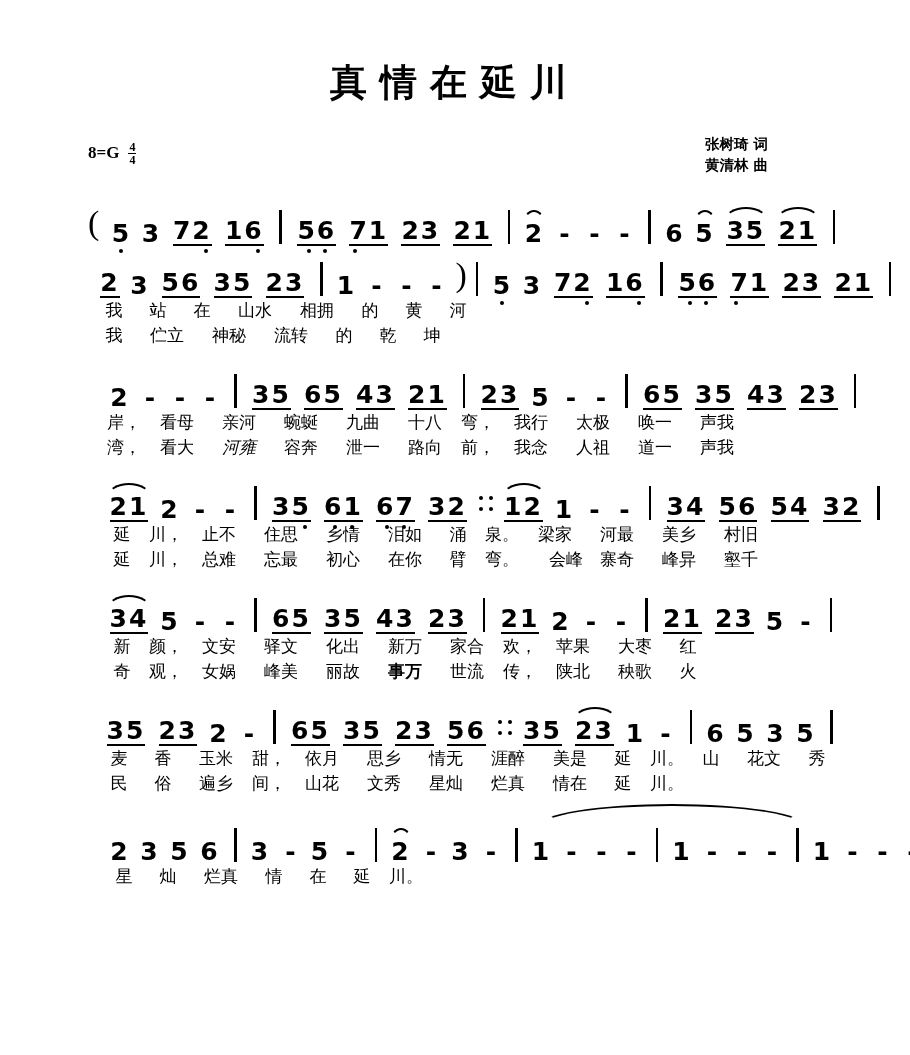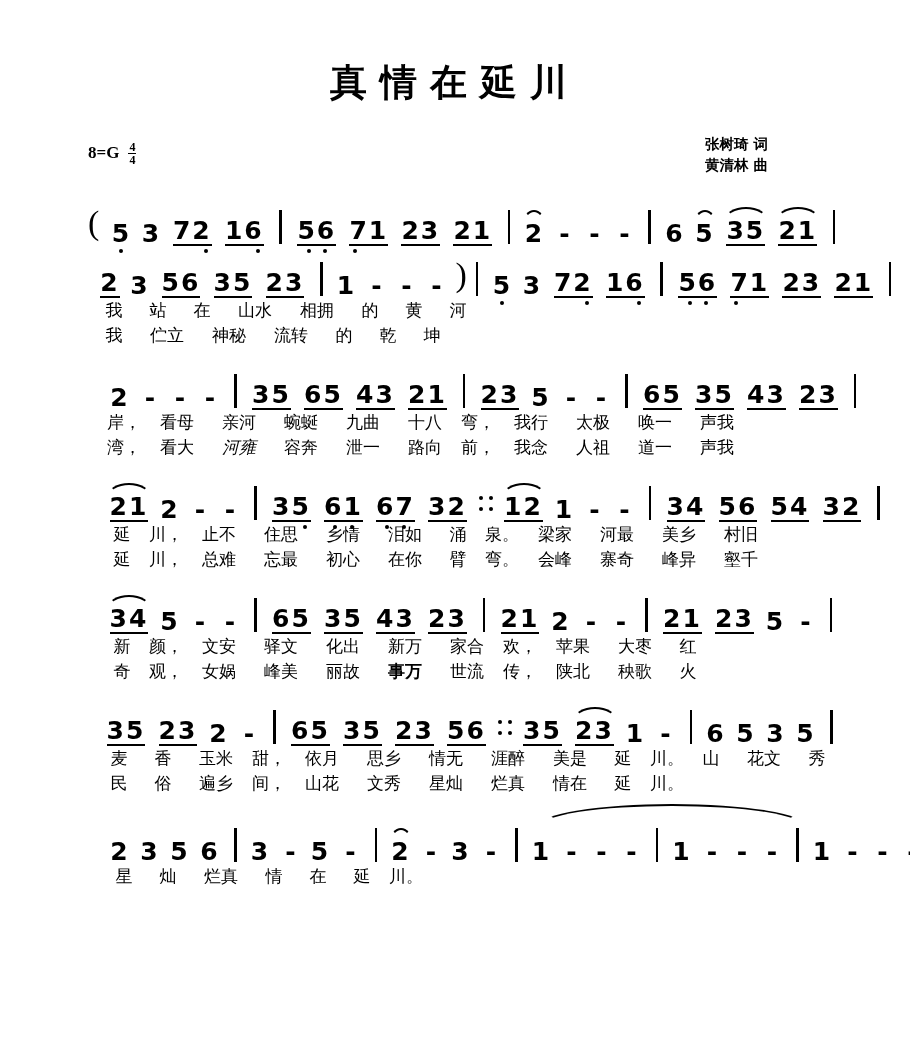--- a/index.html
+++ b/index.html
@@ -340,21 +340,21 @@
         </div>
         <div class="lyricline">
           <span class="lyr" style="min-width: 38px; margin-right: 6px;">延</span>
           <span class="lyr" style="min-width: 38px; margin-right: 6px;">川，</span>
           <span class="lyr" style="min-width: 56px; margin-right: 6px;">总难</span>
           <span class="lyr" style="min-width: 56px; margin-right: 6px;">忘最</span>
           <span class="lyr" style="min-width: 56px; margin-right: 6px;">初心</span>
           <span class="lyr" style="min-width: 56px; margin-right: 6px;">在你</span>
           <span class="lyr" style="min-width: 38px; margin-right: 6px;">臂</span>
           <span class="lyr" style="min-width: 38px; margin-right: 6px;">弯。</span>
-          <span class="lyr" style="min-width: 56px; margin-right: 6px;">会峰</span>
+          <span class="lyr" style="min-width: 56px; margin-right: 6px; text-align: right;">会峰</span>
           <span class="lyr" style="min-width: 56px; margin-right: 6px;">寨奇</span>
           <span class="lyr" style="min-width: 56px; margin-right: 6px;">峰异</span>
           <span class="lyr" style="min-width: 56px; margin-right: 6px;">壑千</span>
         </div>
       </div>
       <div class="row" style="margin-top: 16px; padding-left: 103px;">
         <div class="notes" style="position: relative;">
           <div class="measure">
             <div class="n u1" style="width: 52px;"><span class="g"><span class="num">34</span></span><span class="arc" style="left: 4px; right: 4px; top: -11px;"></span></div>
             <div class="n" style="width: 30px;"><span class="g"><span class="num">5</span></span></div>

